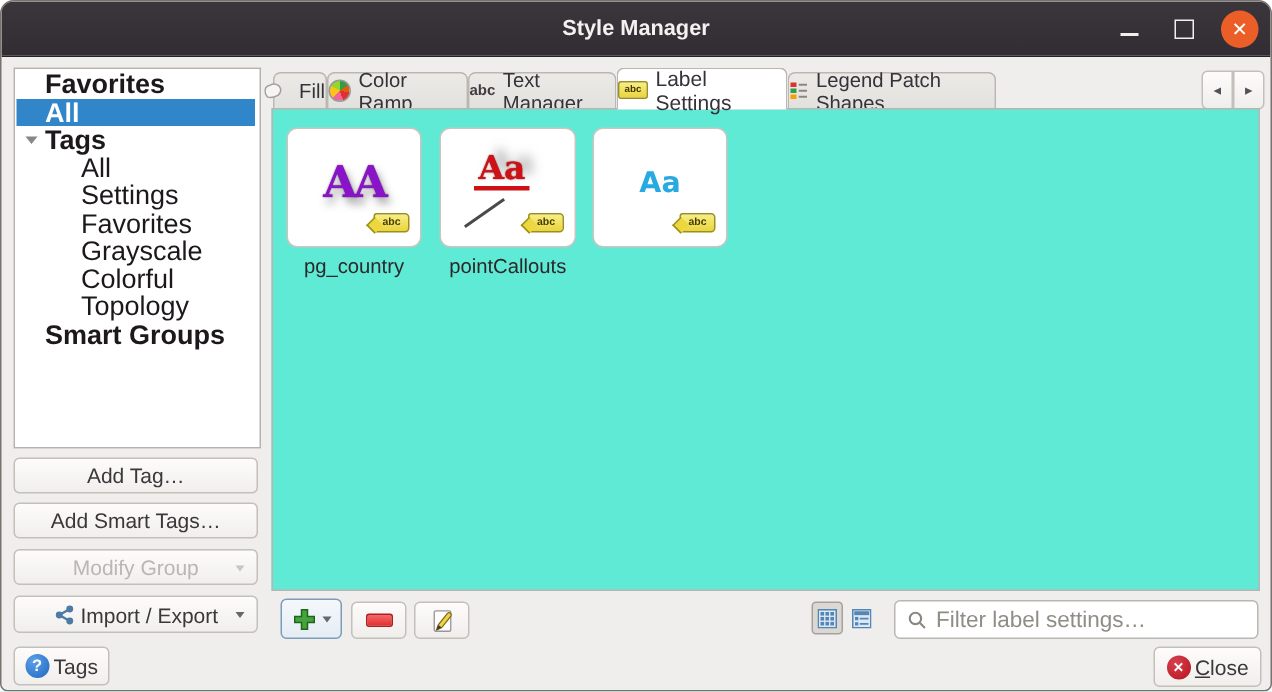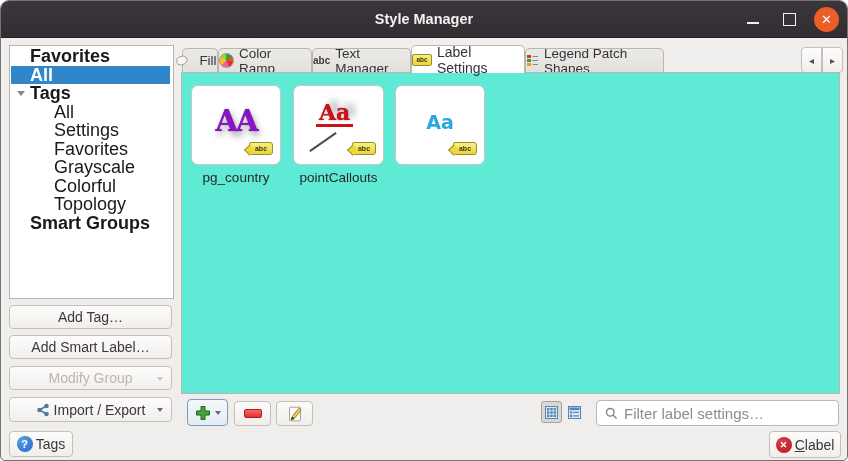--- a/index.html
+++ b/index.html
@@ -192,21 +192,21 @@
     <div class="trow child" style="top:112px"><span>Grayscale</span></div>
     <div class="trow child" style="top:131px"><span>Colorful</span></div>
     <div class="trow child" style="top:149px"><span>Topology</span></div>
     <div class="trow bold" style="top:168px"><span>Smart Groups</span></div>
   </div>
 
   <button class="gbtn" style="left:8px; top:304px; width:163px; height:24px;">
     <span>Add Tag…</span>
   </button>
   <button class="gbtn" style="left:8px; top:334px; width:163px; height:24px;">
-    <span>Add Smart Label…</span>
+    <span>Add Smart Tags…</span>
   </button>
   <button class="gbtn" style="left:8px; top:396px; width:163px; height:25px;">
     <span class="tab-ic" style="margin-right:4px;">
       <svg width="14" height="14" viewBox="0 0 14 14">
         <line x1="3.5" y1="7" x2="10.5" y2="3" stroke="#4e7ba6" stroke-width="1.6"></line>
         <line x1="3.5" y1="7" x2="10.5" y2="11" stroke="#4e7ba6" stroke-width="1.6"></line>
         <circle cx="10.5" cy="3" r="2.3" fill="#4e7ba6"></circle>
         <circle cx="3.5" cy="7" r="2.3" fill="#4e7ba6"></circle>
         <circle cx="10.5" cy="11" r="2.3" fill="#4e7ba6"></circle>
       </svg>
@@ -348,16 +348,16 @@
     </span>
     <input type="text" value="" placeholder="Filter label settings…" style="">
   </div>
 
   <button class="gbtn" style="left:8px; top:430px; width:64px; height:26px;">
     <span class="circle-ic help-ic">?</span>
     <span class="iconbtn-label" style="margin-left:3px;">Tags</span>
   </button>
   <button class="gbtn" style="left:768px; top:430px; width:72px; height:27px;">
     <span class="circle-ic close-ic">✕</span>
-    <span class="iconbtn-label" style="margin-left:3px;"><span class="u">C</span><span>label</span></span>
+    <span class="iconbtn-label" style="margin-left:3px;"><span class="u">C</span><span>lose</span></span>
   </button>
 
 </div>
 
 </body></html>

